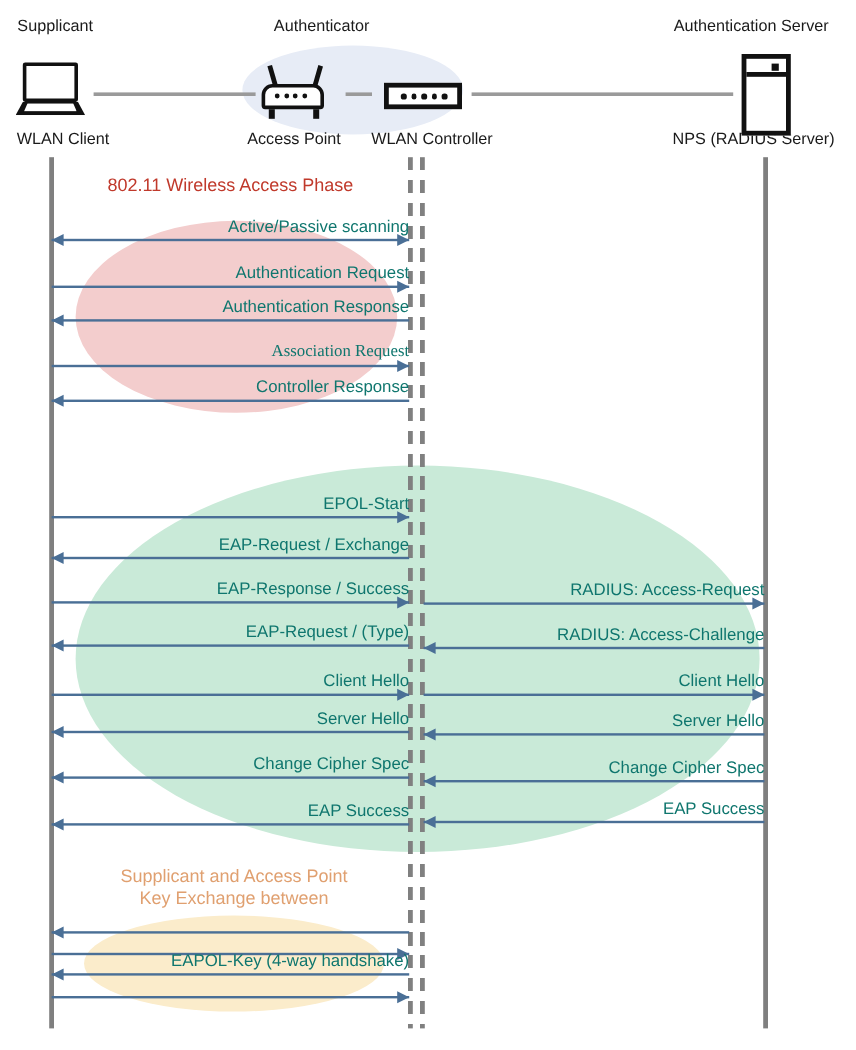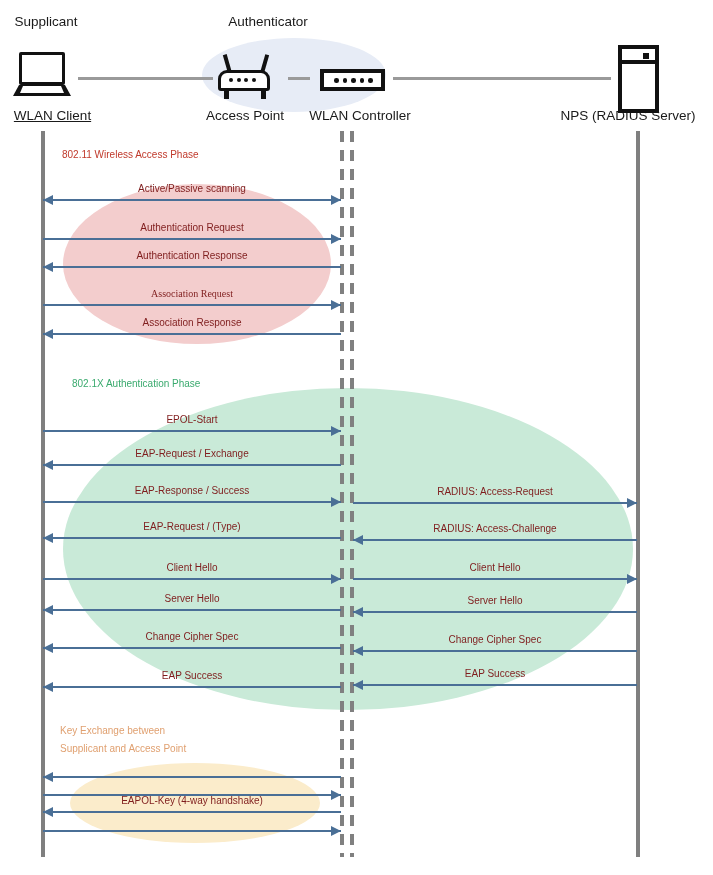--- a/index.html
+++ b/index.html
@@ -139,23 +139,24 @@
       rgba(0,0,0,0) 11px, rgba(0,0,0,0) 19px
     );
   }
 
   
   .phase-blob { position: absolute; border-radius: 50%; z-index: 0; }
 
   
   .phase-title {
     position: absolute;
-    font-size: 10px;
+    font-size: 15px;
     white-space: nowrap;
     z-index: 4;
+    text-align: center;
     line-height: 18px;
   }
 
   
   .msg { position: absolute; z-index: 4; }
   .msg-line {
     position: absolute;
     height: 1.6px;
     background: #4a6f96;
     top: 0;
@@ -164,40 +165,41 @@
     position: absolute;
     width: 0; height: 0;
     top: -4.4px;
     border-top: 5.2px solid transparent;
     border-bottom: 5.2px solid transparent;
   }
   .arrow-right { border-left: 10px solid #4a6f96; }
   .arrow-left  { border-right: 10px solid #4a6f96; }
   .msg-label {
     position: absolute;
-    font-size: 10px;
-    color: #7f1d1d;
+    font-size: 14px;
+    color: #0f766e;
     white-space: nowrap;
-    text-align: center;
+    text-align: right;
     line-height: 15px;
   }
 </style>
 </head>
 <body>
 
 <div id="stage">
 
   <div class="auth-blob" style="background: rgb(231, 236, 246);"></div>
 
   <div class="link-line" style="left: 78px; top: 77px; width: 135px; background: rgb(154, 154, 154);"></div>
   <div class="link-line" style="left: 288px; top: 77px; width: 22px; background: rgb(154, 154, 154);"></div>
   <div class="link-line" style="left: 393px; top: 77px; width: 218px; background: rgb(154, 154, 154);"></div>
 
   <div class="actor-role" style="left:0px; top:14px; width:92px;">Supplicant</div>
   <div class="actor-role" style="left:198px; top:14px; width:140px;">Authenticator</div>
+  <div class="actor-role" style="left:540px; top:14px; width:172px;">Authentication Server</div>
 
   <div class="icon-wrap" style="left:13px; top:52px; width:58px; height:46px;">
     <div class="laptop-screen"></div>
     <div class="laptop-base"></div>
     <div class="laptop-base-inner"></div>
   </div>
 
   <div class="icon-wrap" style="left:216px; top:54px; width:58px; height:46px;">
     <div class="ap-ant" style="left:12px; transform:rotate(-16deg); transform-origin: bottom center;"></div>
     <div class="ap-ant" style="left:44px; transform:rotate(16deg); transform-origin: bottom center;"></div>
@@ -222,39 +224,38 @@
         <i></i>
       </div>
   </div>
 
   <div class="icon-wrap" style="left:618px; top:45px; width:41px; height:68px;">
     <div class="srv-body"></div>
     <div class="srv-bay"></div>
     <div class="srv-led"></div>
   </div>
 
-  <div class="actor-name" style="left:0px; top:108px; width:105px;text-decoration:underline;">WLAN Client</div>
+  <div class="actor-name" style="left:0px; top:108px; width:105px;">WLAN Client</div>
   <div class="actor-name" style="left:190px; top:108px; width:110px;">Access Point</div>
   <div class="actor-name" style="left:300px; top:108px; width:120px;">WLAN Controller</div>
   <div class="actor-name" style="left:548px; top:108px; width:160px;">NPS (RADIUS Server)</div>
 
   <div class="lifeline" style="left: 41px; top: 131px; height: 726px; background: rgb(127, 127, 127);"></div>
   <div class="lifeline-dashed" style="left:340px; top:131px; height:726px;"></div>
   <div class="lifeline-dashed" style="left:350px; top:131px; height:726px;"></div>
   <div class="lifeline" style="left: 636px; top: 131px; height: 726px; background: rgb(127, 127, 127);"></div>
 
   <div class="phase-blob" id="blob-wireless" style="left: 63px; top: 184px; width: 268px; height: 160px; background: rgb(243, 205, 205);"></div>
   <div class="phase-blob" id="blob-dot1x" style="left: 63px; top: 388px; width: 570px; height: 322px; background: rgb(201, 234, 216);"></div>
   <div class="phase-blob" id="blob-keyex" style="left: 70px; top: 763px; width: 250px; height: 80px; background: rgb(251, 236, 203);"></div>
 
   <div class="phase-title" id="title-wireless" style="left: 62px; top: 146px; width: 260px; color: rgb(192, 57, 43);">802.11 Wireless Access Phase</div>
-  <div class="phase-title" id="title-dot1x" style="left: 72px; top: 375px; width: 260px; color: rgb(58, 170, 110);">802.1X Authentication Phase</div>
   <div class="phase-title" id="title-keyex" style="left: 60px; top: 722px; width: 270px; color: rgb(224, 160, 112);">
+    <div>Supplicant and Access Point</div>
     <div>Key Exchange between</div>
-    <div>Supplicant and Access Point</div>
   </div>
 
   <div id="messages">
       <div class="msg" style="left: 43px; top: 199px; width: 298px;">
         <div class="msg-line" style="background: rgb(74, 111, 150); left: 0px; width: 298px;"></div>
         <div class="arrowhead arrow-right" style="border-left-color: rgb(74, 111, 150); left: 288px;"></div>
         <div class="arrowhead arrow-left" style="border-right-color: rgb(74, 111, 150); left: 0px;"></div>
         <div class="msg-label" style="left: 0px; width: 298px; top: -18px;">Active/Passive scanning</div>
       </div>
       <div class="msg" style="left: 43px; top: 238px; width: 298px;">
@@ -268,21 +269,21 @@
         <div class="msg-label" style="left: 0px; width: 298px; top: -18px;">Authentication Response</div>
       </div>
       <div class="msg" style="left: 43px; top: 304px; width: 298px;">
         <div class="msg-line" style="background: rgb(74, 111, 150); left: 0px; width: 298px;"></div>
         <div class="arrowhead arrow-right" style="border-left-color: rgb(74, 111, 150); left: 288px;"></div>
         <div class="msg-label" style="left: 0px; width: 298px; top: -18px; font-family: Liberation Serif, serif;">Association Request</div>
       </div>
       <div class="msg" style="left: 43px; top: 333px; width: 298px;">
         <div class="msg-line" style="background: rgb(74, 111, 150); left: 0px; width: 298px;"></div>
         <div class="arrowhead arrow-left" style="border-right-color: rgb(74, 111, 150); left: 0px;"></div>
-        <div class="msg-label" style="left: 0px; width: 298px; top: -18px;">Association Response</div>
+        <div class="msg-label" style="left: 0px; width: 298px; top: -18px;">Controller Response</div>
       </div>
       <div class="msg" style="left: 43px; top: 430px; width: 298px;">
         <div class="msg-line" style="background: rgb(74, 111, 150); left: 0px; width: 298px;"></div>
         <div class="arrowhead arrow-right" style="border-left-color: rgb(74, 111, 150); left: 288px;"></div>
         <div class="msg-label" style="left: 0px; width: 298px; top: -18px;">EPOL-Start</div>
       </div>
       <div class="msg" style="left: 43px; top: 464px; width: 298px;">
         <div class="msg-line" style="background: rgb(74, 111, 150); left: 0px; width: 298px;"></div>
         <div class="arrowhead arrow-left" style="border-right-color: rgb(74, 111, 150); left: 0px;"></div>
         <div class="msg-label" style="left: 0px; width: 298px; top: -18px;">EAP-Request / Exchange</div>

